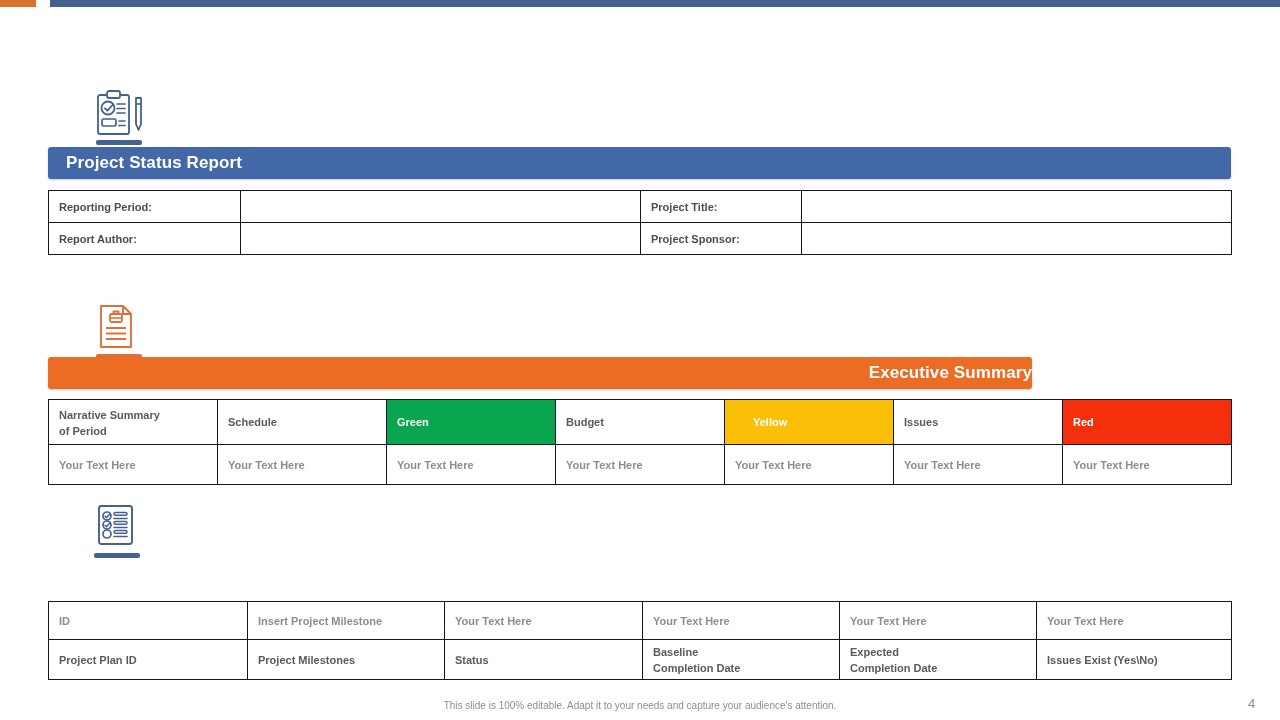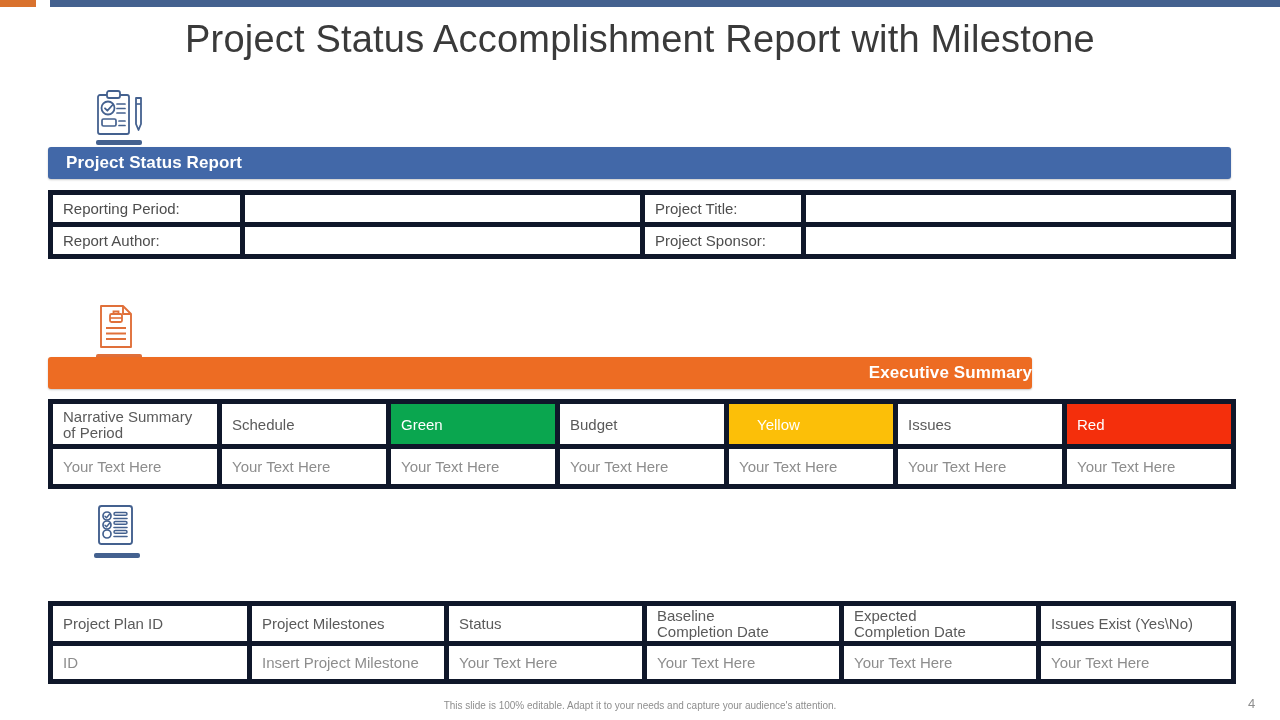--- a/index.html
+++ b/index.html
@@ -83,26 +83,26 @@
   .pill.orange { background: #ed6c23; }
 
   
   .tbl {
     position: absolute;
     border-collapse: collapse;
     table-layout: fixed;
     background: #ffffff;
   }
   .tbl td {
-    border: 5px solid #0f172a;
-    font-size: 15px;
+    border: 1px solid #0f172a;
+    font-size: 11px;
     color: #5a5a5a;
     padding: 0 10px;
     vertical-align: middle;
-    font-weight: 400;
+    font-weight: 700;
     background: #ffffff;
     overflow: hidden;
   }
   .tbl td.two-line {
     line-height: 16px;
     padding-top: 1px;
   }
   .tbl td.label { color: #4d4d4d; }
   .tbl td.ghost { color: #8d8d8d; }
 
@@ -127,21 +127,20 @@
   }
 </style>
 </head>
 <body>
 
 <div class="slide">
 
   <div class="topbar-orange"></div>
   <div class="topbar-blue"></div>
 
-  <div class="slide-title">Project Status Accomplishment Report with Milestone</div>
 
   <div class="icon-wrap" style="left:88px; top:90px;">
     <svg width="62" height="48" viewBox="0 0 62 48">
       <rect x="10" y="5" width="31" height="39" rx="2" fill="#ffffff" stroke="#44618f" stroke-width="1.8"></rect>
       <rect x="19" y="1" width="13" height="7" rx="2" fill="#ffffff" stroke="#44618f" stroke-width="1.8"></rect>
       <circle cx="20" cy="18" r="6.5" fill="none" stroke="#44618f" stroke-width="1.8"></circle>
       <path d="M17 18.3 l2.4 2.4 L25 14.5" fill="none" stroke="#44618f" stroke-width="1.8" stroke-linecap="round" stroke-linejoin="round"></path>
       <line x1="29" y1="14" x2="37" y2="14" stroke="#44618f" stroke-width="1.7" stroke-linecap="round"></line>
       <line x1="29" y1="18.5" x2="37" y2="18.5" stroke="#44618f" stroke-width="1.7" stroke-linecap="round"></line>
       <line x1="29" y1="23" x2="37" y2="23" stroke="#44618f" stroke-width="1.7" stroke-linecap="round"></line>
@@ -256,41 +255,41 @@
   <table class="tbl" style="left:48px; top:601px; width:1183px;">
     <colgroup>
       <col style="width:199px">
         <col style="width:197px">
         <col style="width:198px">
       <col style="width:197px">
         <col style="width:197px">
         <col style="width:195px">
     </colgroup>
     <tbody>
+      <tr style="height:38px">
+        <td class="ghost">ID</td>
+        <td class="ghost">Insert Project Milestone</td>
+        <td class="ghost">Your Text Here</td>
+        <td class="ghost">Your Text Here</td>
+        <td class="ghost">Your Text Here</td>
+        <td class="ghost">Your Text Here</td>
+      </tr>
       <tr style="height:40px">
         <td>Project Plan ID</td>
         <td>Project Milestones</td>
         <td>Status</td>
         <td class="two-line">
           <span>Baseline</span><br>
           <span>Completion Date</span>
         </td>
         <td class="two-line">
           <span>Expected</span><br>
           <span>Completion Date</span>
         </td>
         <td>Issues Exist (Yes\No)</td>
       </tr>
-      <tr style="height:38px">
-        <td class="ghost">ID</td>
-        <td class="ghost">Insert Project Milestone</td>
-        <td class="ghost">Your Text Here</td>
-        <td class="ghost">Your Text Here</td>
-        <td class="ghost">Your Text Here</td>
-        <td class="ghost">Your Text Here</td>
-      </tr>
     </tbody>
   </table>
 
   <div class="footer-note">This slide is 100% editable. Adapt it to your needs and capture your audience's attention.</div>
   <div class="page-num">4</div>
 
 </div>
 
 </body></html>

